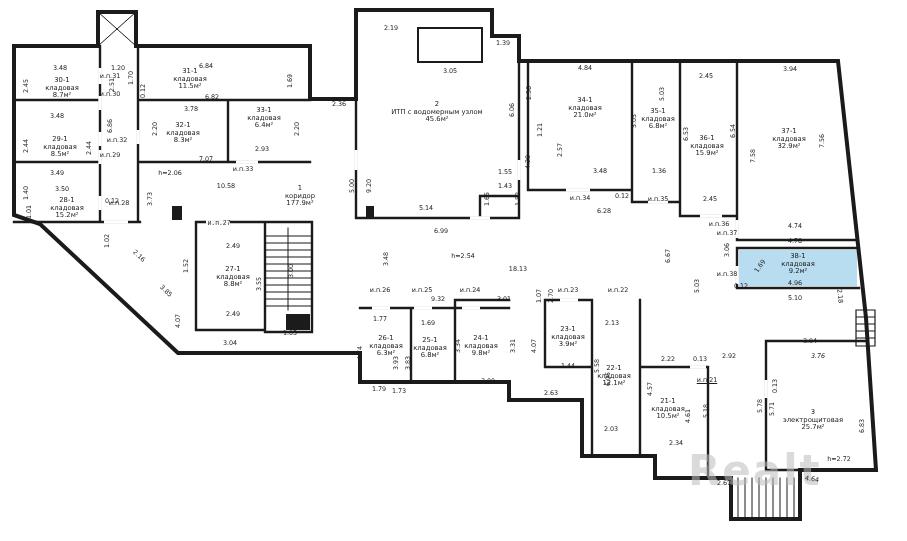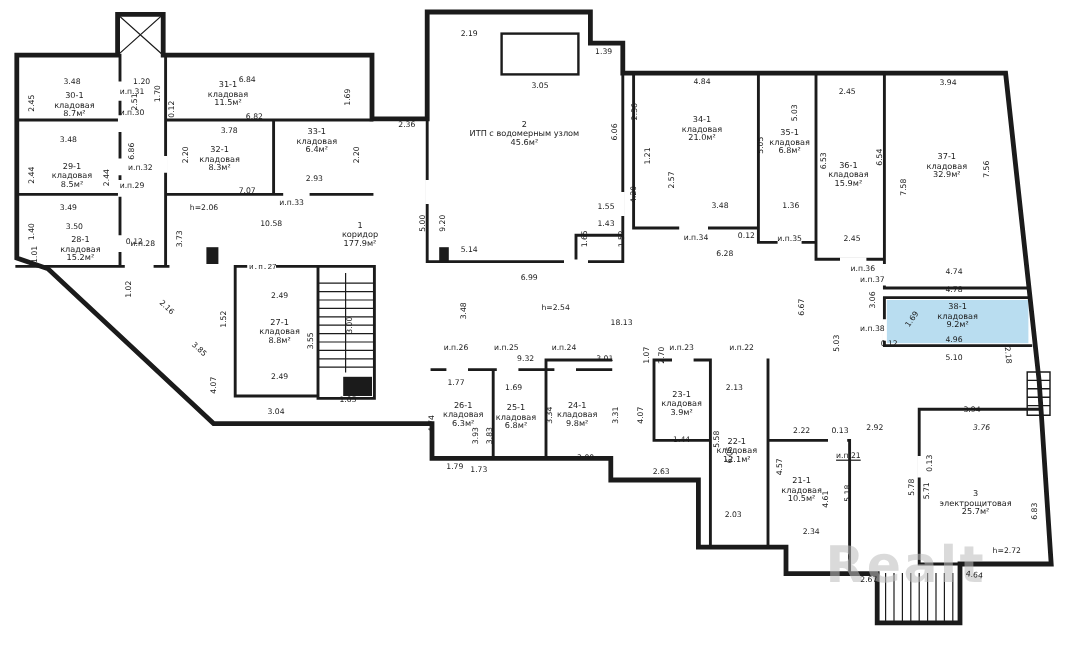--- a/index.html
+++ b/index.html
@@ -120,21 +120,21 @@
       <div class="lbl dim" style="left: 206px; top: 159px; transform: translate(-50%, -50%) rotate(0deg);">7.07</div>
       <div class="lbl dim" style="left: 226px; top: 186px; transform: translate(-50%, -50%) rotate(0deg);">10.58</div>
       <div class="lbl dim" style="left: 150px; top: 199px; transform: translate(-50%, -50%) rotate(-90deg);">3.73</div>
       <div class="lbl dim" style="left: 112px; top: 201px; transform: translate(-50%, -50%) rotate(0deg);">0.12</div>
       <div class="lbl dim" style="left: 391px; top: 28px; transform: translate(-50%, -50%) rotate(0deg);">2.19</div>
       <div class="lbl dim" style="left: 450px; top: 71px; transform: translate(-50%, -50%) rotate(0deg);">3.05</div>
       <div class="lbl dim" style="left: 503px; top: 43px; transform: translate(-50%, -50%) rotate(0deg);">1.39</div>
       <div class="lbl dim" style="left: 512px; top: 110px; transform: translate(-50%, -50%) rotate(-90deg);">6.06</div>
       <div class="lbl dim" style="left: 352px; top: 186px; transform: translate(-50%, -50%) rotate(-90deg);">5.00</div>
       <div class="lbl dim" style="left: 369px; top: 186px; transform: translate(-50%, -50%) rotate(-90deg);">9.20</div>
-      <div class="lbl dim" style="left: 391px; top: 208px; transform: translate(-50%, -50%) rotate(0deg);">5.14</div>
+      <div class="lbl dim" style="left: 426px; top: 208px; transform: translate(-50%, -50%) rotate(0deg);">5.14</div>
       <div class="lbl dim" style="left: 441px; top: 231px; transform: translate(-50%, -50%) rotate(0deg);">6.99</div>
       <div class="lbl dim" style="left: 505px; top: 172px; transform: translate(-50%, -50%) rotate(0deg);">1.55</div>
       <div class="lbl dim" style="left: 505px; top: 186px; transform: translate(-50%, -50%) rotate(0deg);">1.43</div>
       <div class="lbl dim" style="left: 487px; top: 199px; transform: translate(-50%, -50%) rotate(-90deg);">1.65</div>
       <div class="lbl dim" style="left: 518px; top: 199px; transform: translate(-50%, -50%) rotate(-90deg);">1.52</div>
       <div class="lbl dim" style="left: 529px; top: 93px; transform: translate(-50%, -50%) rotate(-90deg);">2.36</div>
       <div class="lbl dim" style="left: 540px; top: 130px; transform: translate(-50%, -50%) rotate(-90deg);">1.21</div>
       <div class="lbl dim" style="left: 528px; top: 162px; transform: translate(-50%, -50%) rotate(-90deg);">4.20</div>
       <div class="lbl dim" style="left: 560px; top: 150px; transform: translate(-50%, -50%) rotate(-90deg);">2.57</div>
       <div class="lbl dim" style="left: 585px; top: 68px; transform: translate(-50%, -50%) rotate(0deg);">4.84</div>

